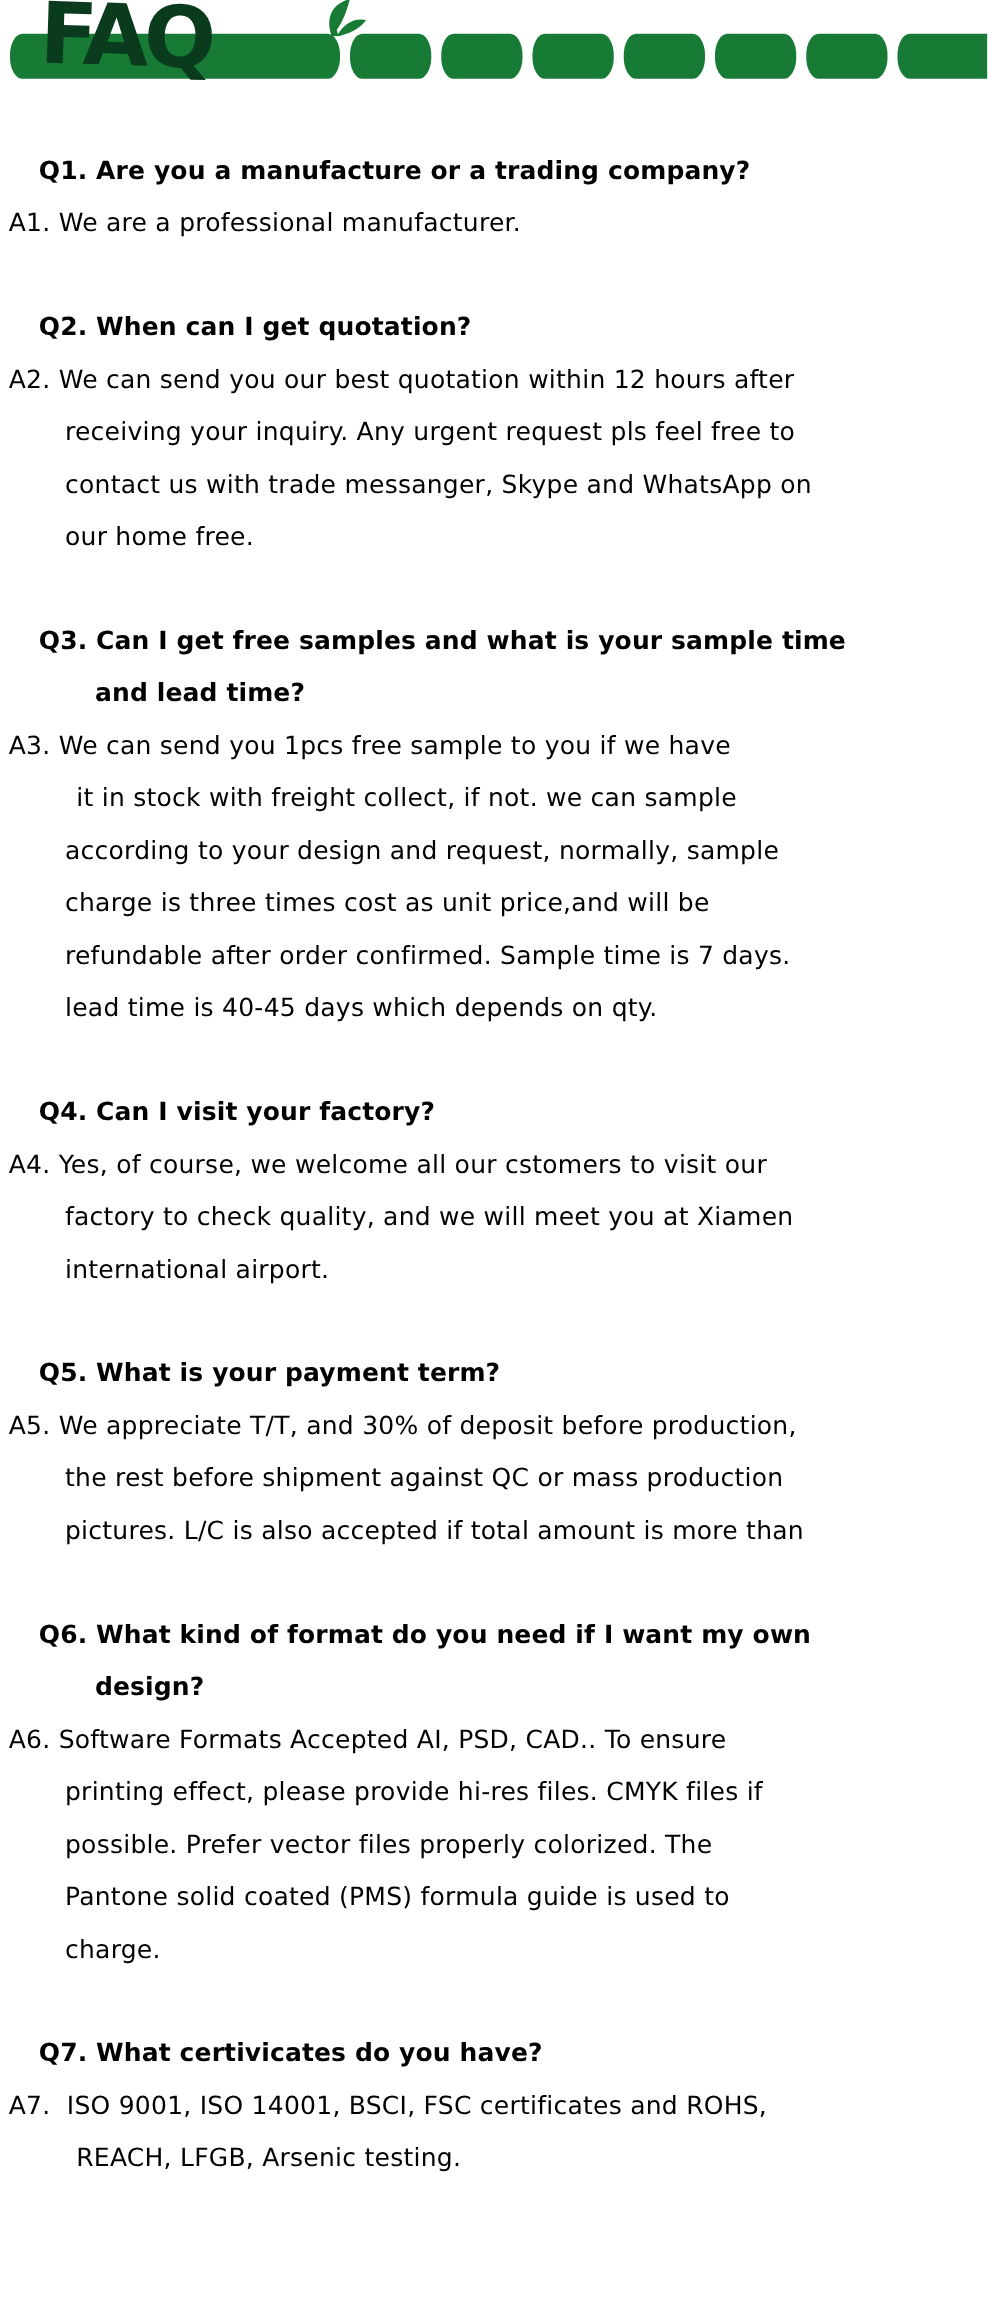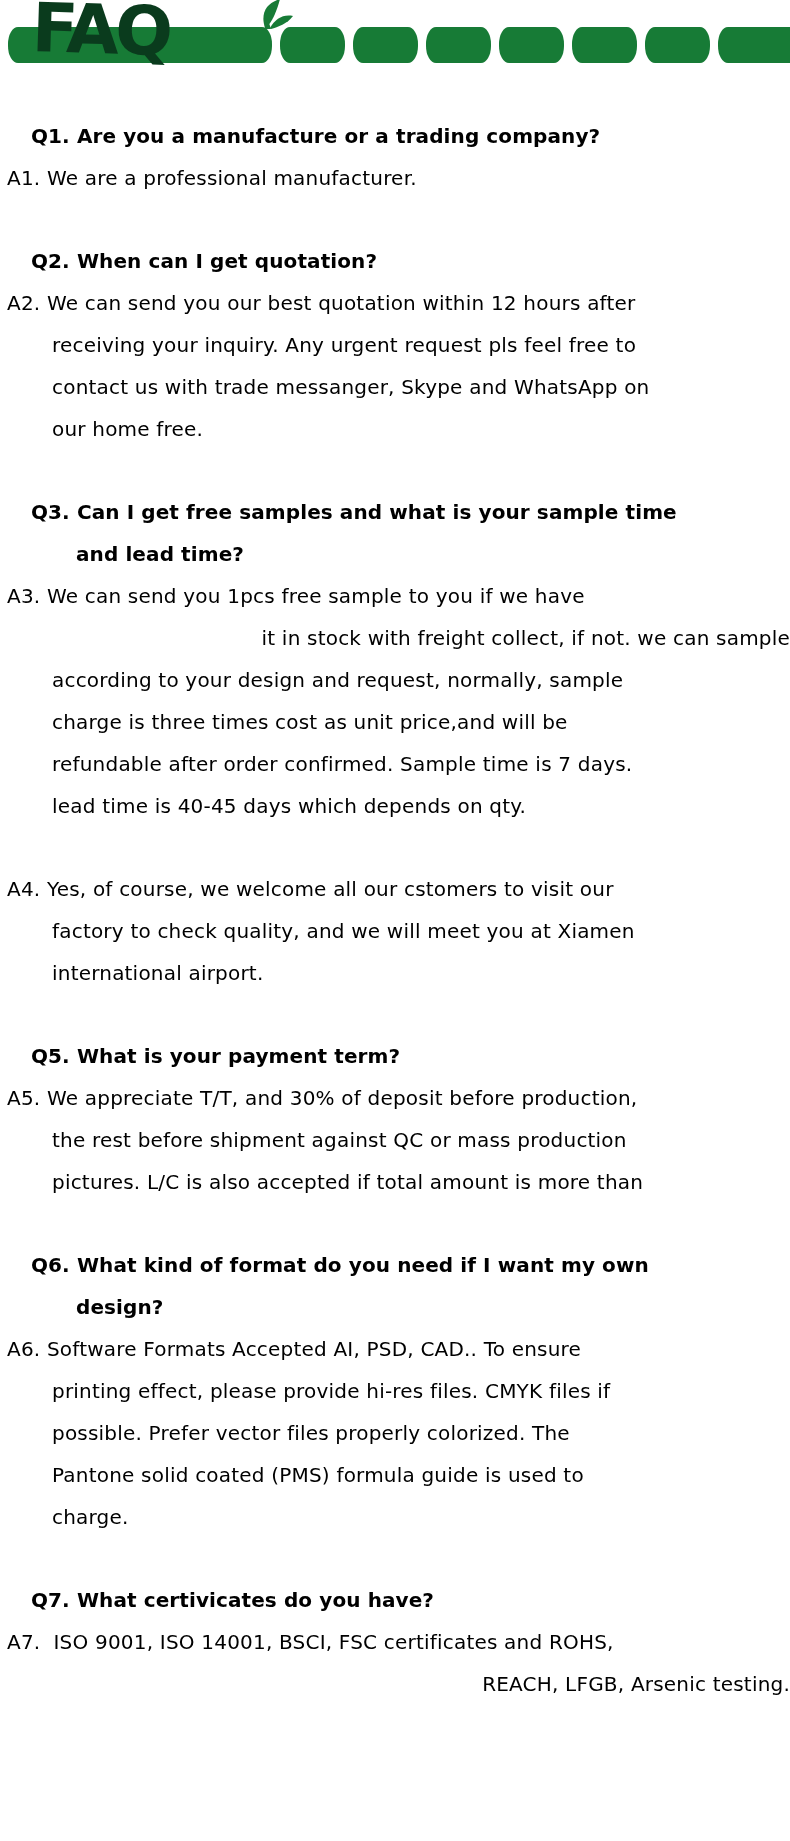--- a/index.html
+++ b/index.html
@@ -65,21 +65,21 @@
   .qa { margin-bottom: 41px; }
   .qa:last-child { margin-bottom: 0; }
   .line {
     line-height: 42px;
     font-size: 20px;
     letter-spacing: 0.2px;
     white-space: pre;
   }
   .q .line { font-weight: bold; letter-spacing: 0.1px; margin-left: 24px; }
   .cont  { padding-left: 45px; }
-  .cont2 { padding-left: 54px; text-align: right; }
+  .cont2 { padding-left: 54px; }
 </style>
 </head>
 <body>
 
 <div class="page">
 
   <div class="banner">
     <div class="bamboo-row">
       <div class="bamboo-seg seg-long"></div>
       <div class="bamboo-seg seg-std"></div>
@@ -130,20 +130,23 @@
         <div class="line">A3. We can send you 1pcs free sample to you if we have</div>
         <div class="line cont2">it in stock with freight collect, if not. we can sample</div>
         <div class="line cont">according to your design and request, normally, sample</div>
         <div class="line cont">charge is three times cost as unit price,and will be</div>
         <div class="line cont">refundable after order confirmed. Sample time is 7 days.</div>
         <div class="line cont">lead time is 40-45 days which depends on qty.</div>
       </div>
     </section>
 
     <section class="qa">
+      <div class="q">
+        <div class="line">Q4. Can I visit your factory?</div>
+      </div>
       <div class="a">
         <div class="line">A4. Yes, of course, we welcome all our cstomers to visit our</div>
         <div class="line cont">factory to check quality, and we will meet you at Xiamen</div>
         <div class="line cont">international airport.</div>
       </div>
     </section>
 
     <section class="qa">
       <div class="q">
         <div class="line">Q5. What is your payment term?</div>

